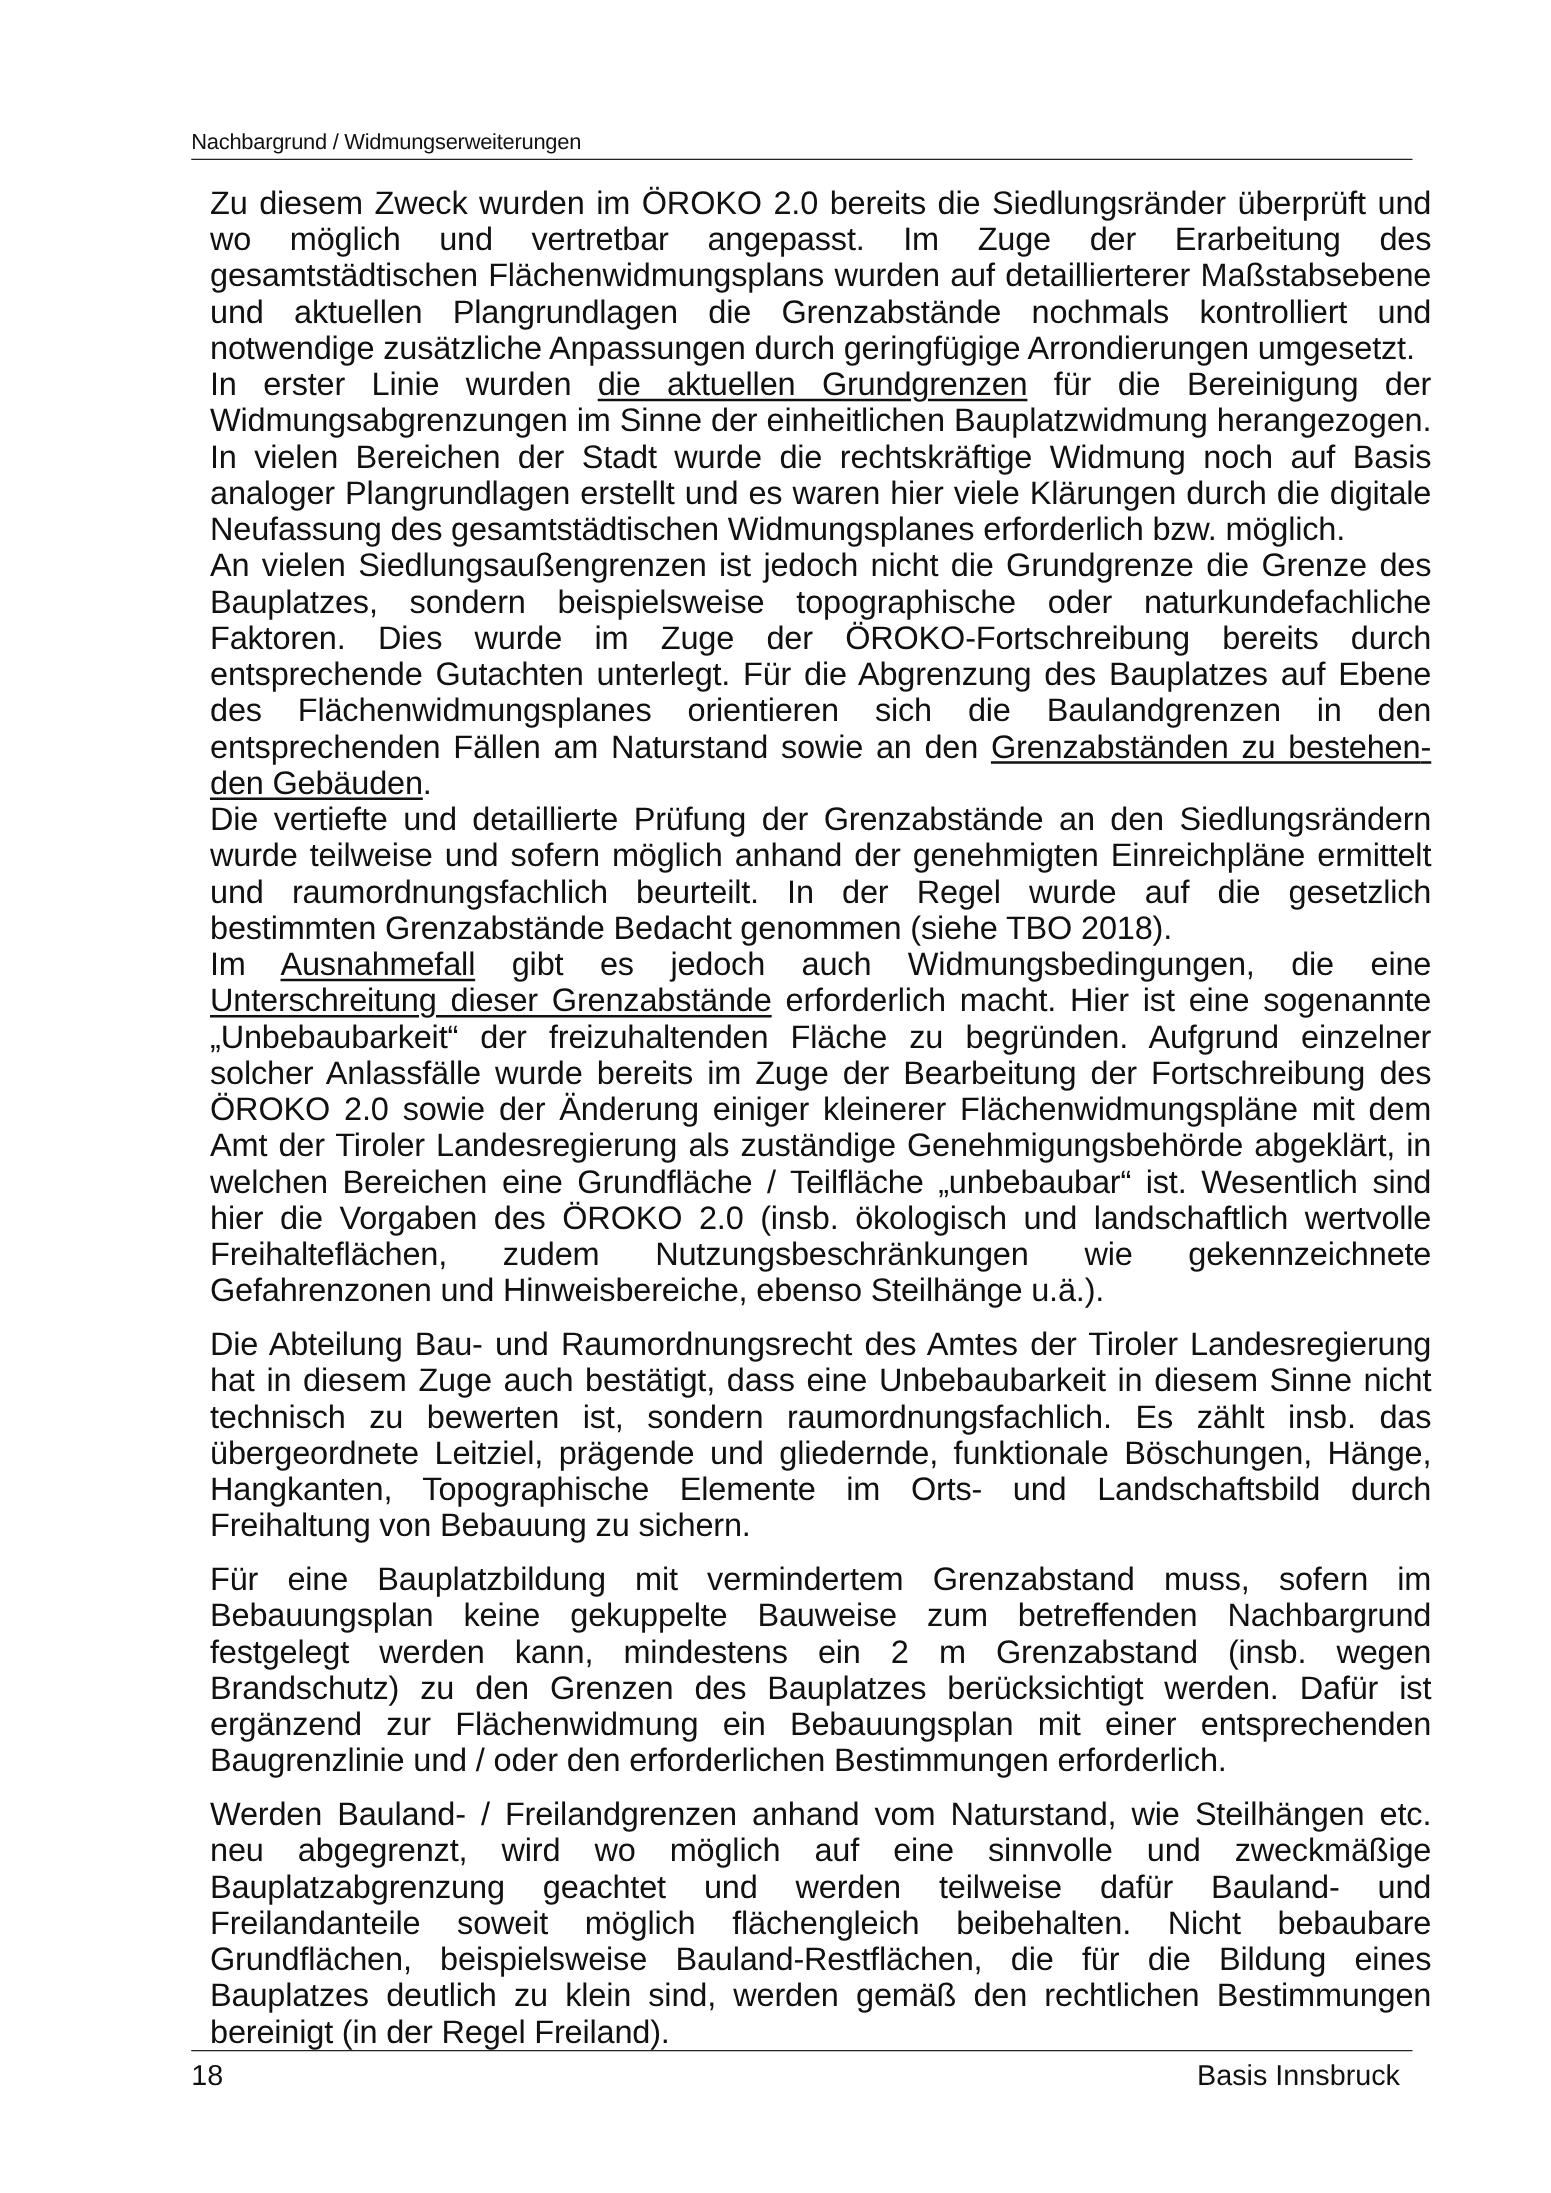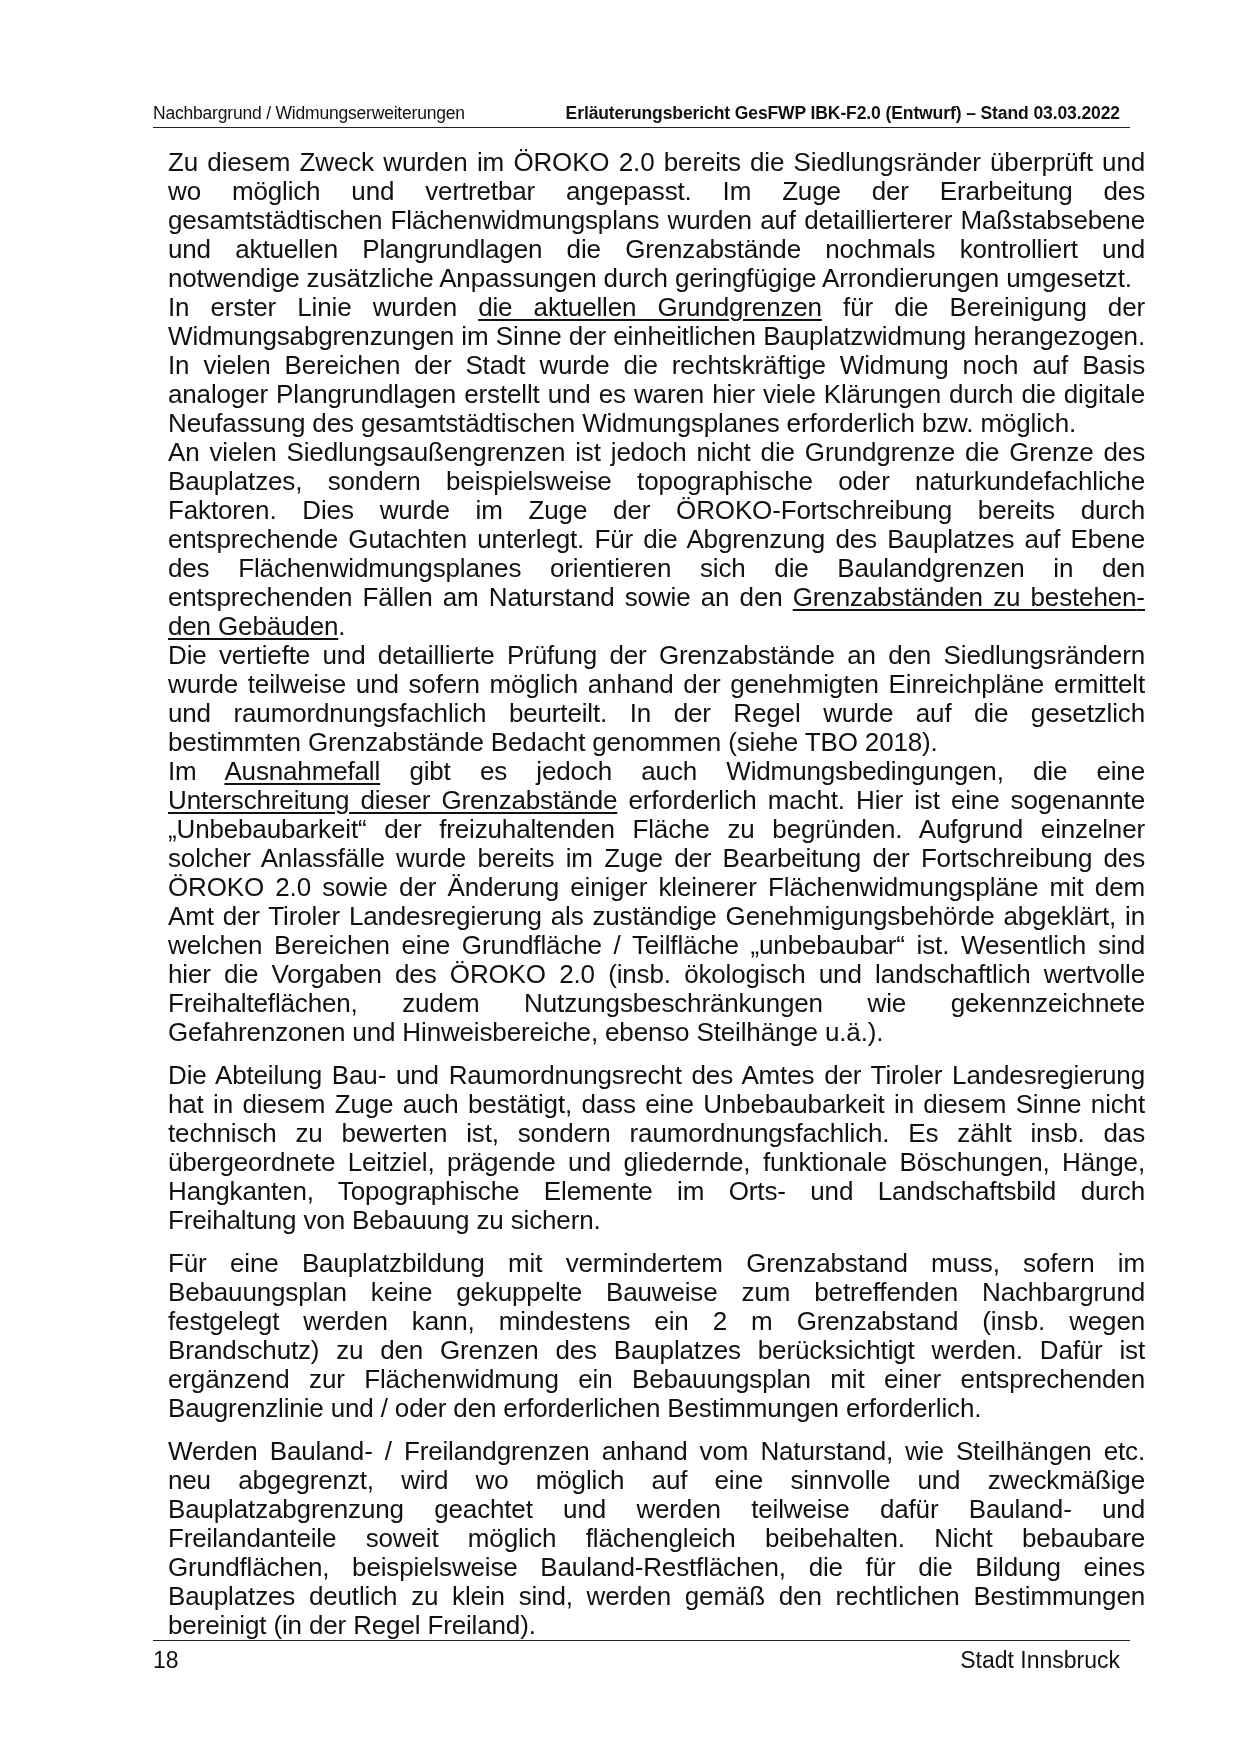--- a/index.html
+++ b/index.html
@@ -78,30 +78,29 @@
       position: absolute;
       right: 10px;
       top: 9px;
     }
   </style>
 </head>
 <body>
 
 <div class="page-header">
   <span class="left">Nachbargrund / Widmungserweiterungen</span>
-  <span class="right">Erläuterungsbericht GesFWP IBK-F2.0 (Entwurf) – Stand 03.03.2022</span>
 </div>
 
 <div class="content" id="content">
     <p><span>Zu diesem Zweck wurden im ÖROKO 2.0 bereits die Siedlungsränder überprüft und wo möglich und vertretbar angepasst. Im Zuge der Erarbeitung des gesamtstädtischen Flächenwidmungs­plans wurden auf detaillierterer Maßstabsebene und aktuellen Plangrundlagen die Grenzabstän­de nochmals kontrolliert und notwendige zusätzliche Anpassungen durch geringfügige Arrondie­rungen umgesetzt.</span></p>
     <p><span>In erster Linie wurden </span><u>die aktuellen Grundgrenzen</u><span> für die Bereinigung der Widmungsabgrenzun­gen im Sinne der einheitlichen Bauplatzwidmung herangezogen. In vielen Bereichen der Stadt wurde die rechtskräftige Widmung noch auf Basis analoger Plangrundlagen erstellt und es wa­ren hier viele Klärungen durch die digitale Neufassung des gesamtstädtischen Widmungsplanes erforderlich bzw. möglich.</span></p>
     <p><span>An vielen Siedlungsaußengrenzen ist jedoch nicht die Grundgrenze die Grenze des Bauplatzes, sondern beispielsweise topographische oder naturkundefachliche Faktoren. Dies wurde im Zuge der ÖROKO-Fortschreibung bereits durch entsprechende Gutachten unterlegt. Für die Abgren­zung des Bauplatzes auf Ebene des Flächenwidmungsplanes orientieren sich die Baulandgren­zen in den entsprechenden Fällen am Naturstand sowie an den </span><u>Grenzabständen zu bestehen­den Gebäuden</u><span>.</span></p>
     <p><span>Die vertiefte und detaillierte Prüfung der Grenzabstände an den Siedlungsrändern wurde teilwei­se und sofern möglich anhand der genehmigten Einreichpläne ermittelt und raumordnungsfach­lich beurteilt. In der Regel wurde auf die gesetzlich bestimmten Grenzabstände Bedacht ge­nommen (siehe TBO 2018).</span></p>
     <p><span>Im </span><u>Ausnahmefall</u><span> gibt es jedoch auch Widmungsbedingungen, die eine </span><u>Unterschreitung dieser Grenzabstände</u><span> erforderlich macht. Hier ist eine sogenannte „Unbebaubarkeit“ der freizuhalten­den Fläche zu begründen. Aufgrund einzelner solcher Anlassfälle wurde bereits im Zuge der Bearbeitung der Fortschreibung des ÖROKO 2.0 sowie der Änderung einiger kleinerer Flächen­widmungspläne mit dem Amt der Tiroler Landesregierung als zuständige Genehmigungsbehörde abgeklärt, in welchen Bereichen eine Grundfläche / Teilfläche „unbebaubar“ ist. Wesentlich sind hier die Vorgaben des ÖROKO 2.0 (insb. ökologisch und landschaftlich wertvolle Freihalteflä­chen, zudem Nutzungsbeschränkungen wie gekennzeichnete Gefahrenzonen und Hinweisberei­che, ebenso Steilhänge u.ä.).</span></p>
     <p class="gap"><span>Die Abteilung Bau- und Raumordnungsrecht des Amtes der Tiroler Landesregierung hat in die­sem Zuge auch bestätigt, dass eine Unbebaubarkeit in diesem Sinne nicht technisch zu bewer­ten ist, sondern raumordnungsfachlich. Es zählt insb. das übergeordnete Leitziel, prägende und gliedernde, funktionale Böschungen, Hänge, Hangkanten, Topographische Elemente im Orts- und Landschaftsbild durch Freihaltung von Bebauung zu sichern.</span></p>
     <p class="gap"><span>Für eine Bauplatzbildung mit vermindertem Grenzabstand muss, sofern im Bebauungsplan keine gekuppelte Bauweise zum betreffenden Nachbargrund festgelegt werden kann, mindestens ein 2&nbsp;m Grenzabstand (insb. wegen Brandschutz) zu den Grenzen des Bauplatzes berücksichtigt werden. Dafür ist ergänzend zur Flächenwidmung ein Bebauungsplan mit einer entsprechenden Baugrenzlinie und / oder den erforderlichen Bestimmungen erforderlich.</span></p>
     <p class="gap"><span>Werden Bauland- / Freilandgrenzen anhand vom Naturstand, wie Steilhängen etc. neu abge­grenzt, wird wo möglich auf eine sinnvolle und zweckmäßige Bauplatzabgrenzung geachtet und werden teilweise dafür Bauland- und Freilandanteile soweit möglich flächengleich beibehalten. Nicht bebaubare Grundflächen, beispielsweise Bauland-Restflächen, die für die Bildung eines Bauplatzes deutlich zu klein sind, werden gemäß den rechtlichen Bestimmungen bereinigt (in der Regel Freiland).</span></p>
   </div>
 
 <div class="page-footer">
   <span class="num">18</span>
-  <span class="org">Stadt Innsbruck</span>
+  <span class="org">Basis Innsbruck</span>
 </div>
 
 </body></html>

